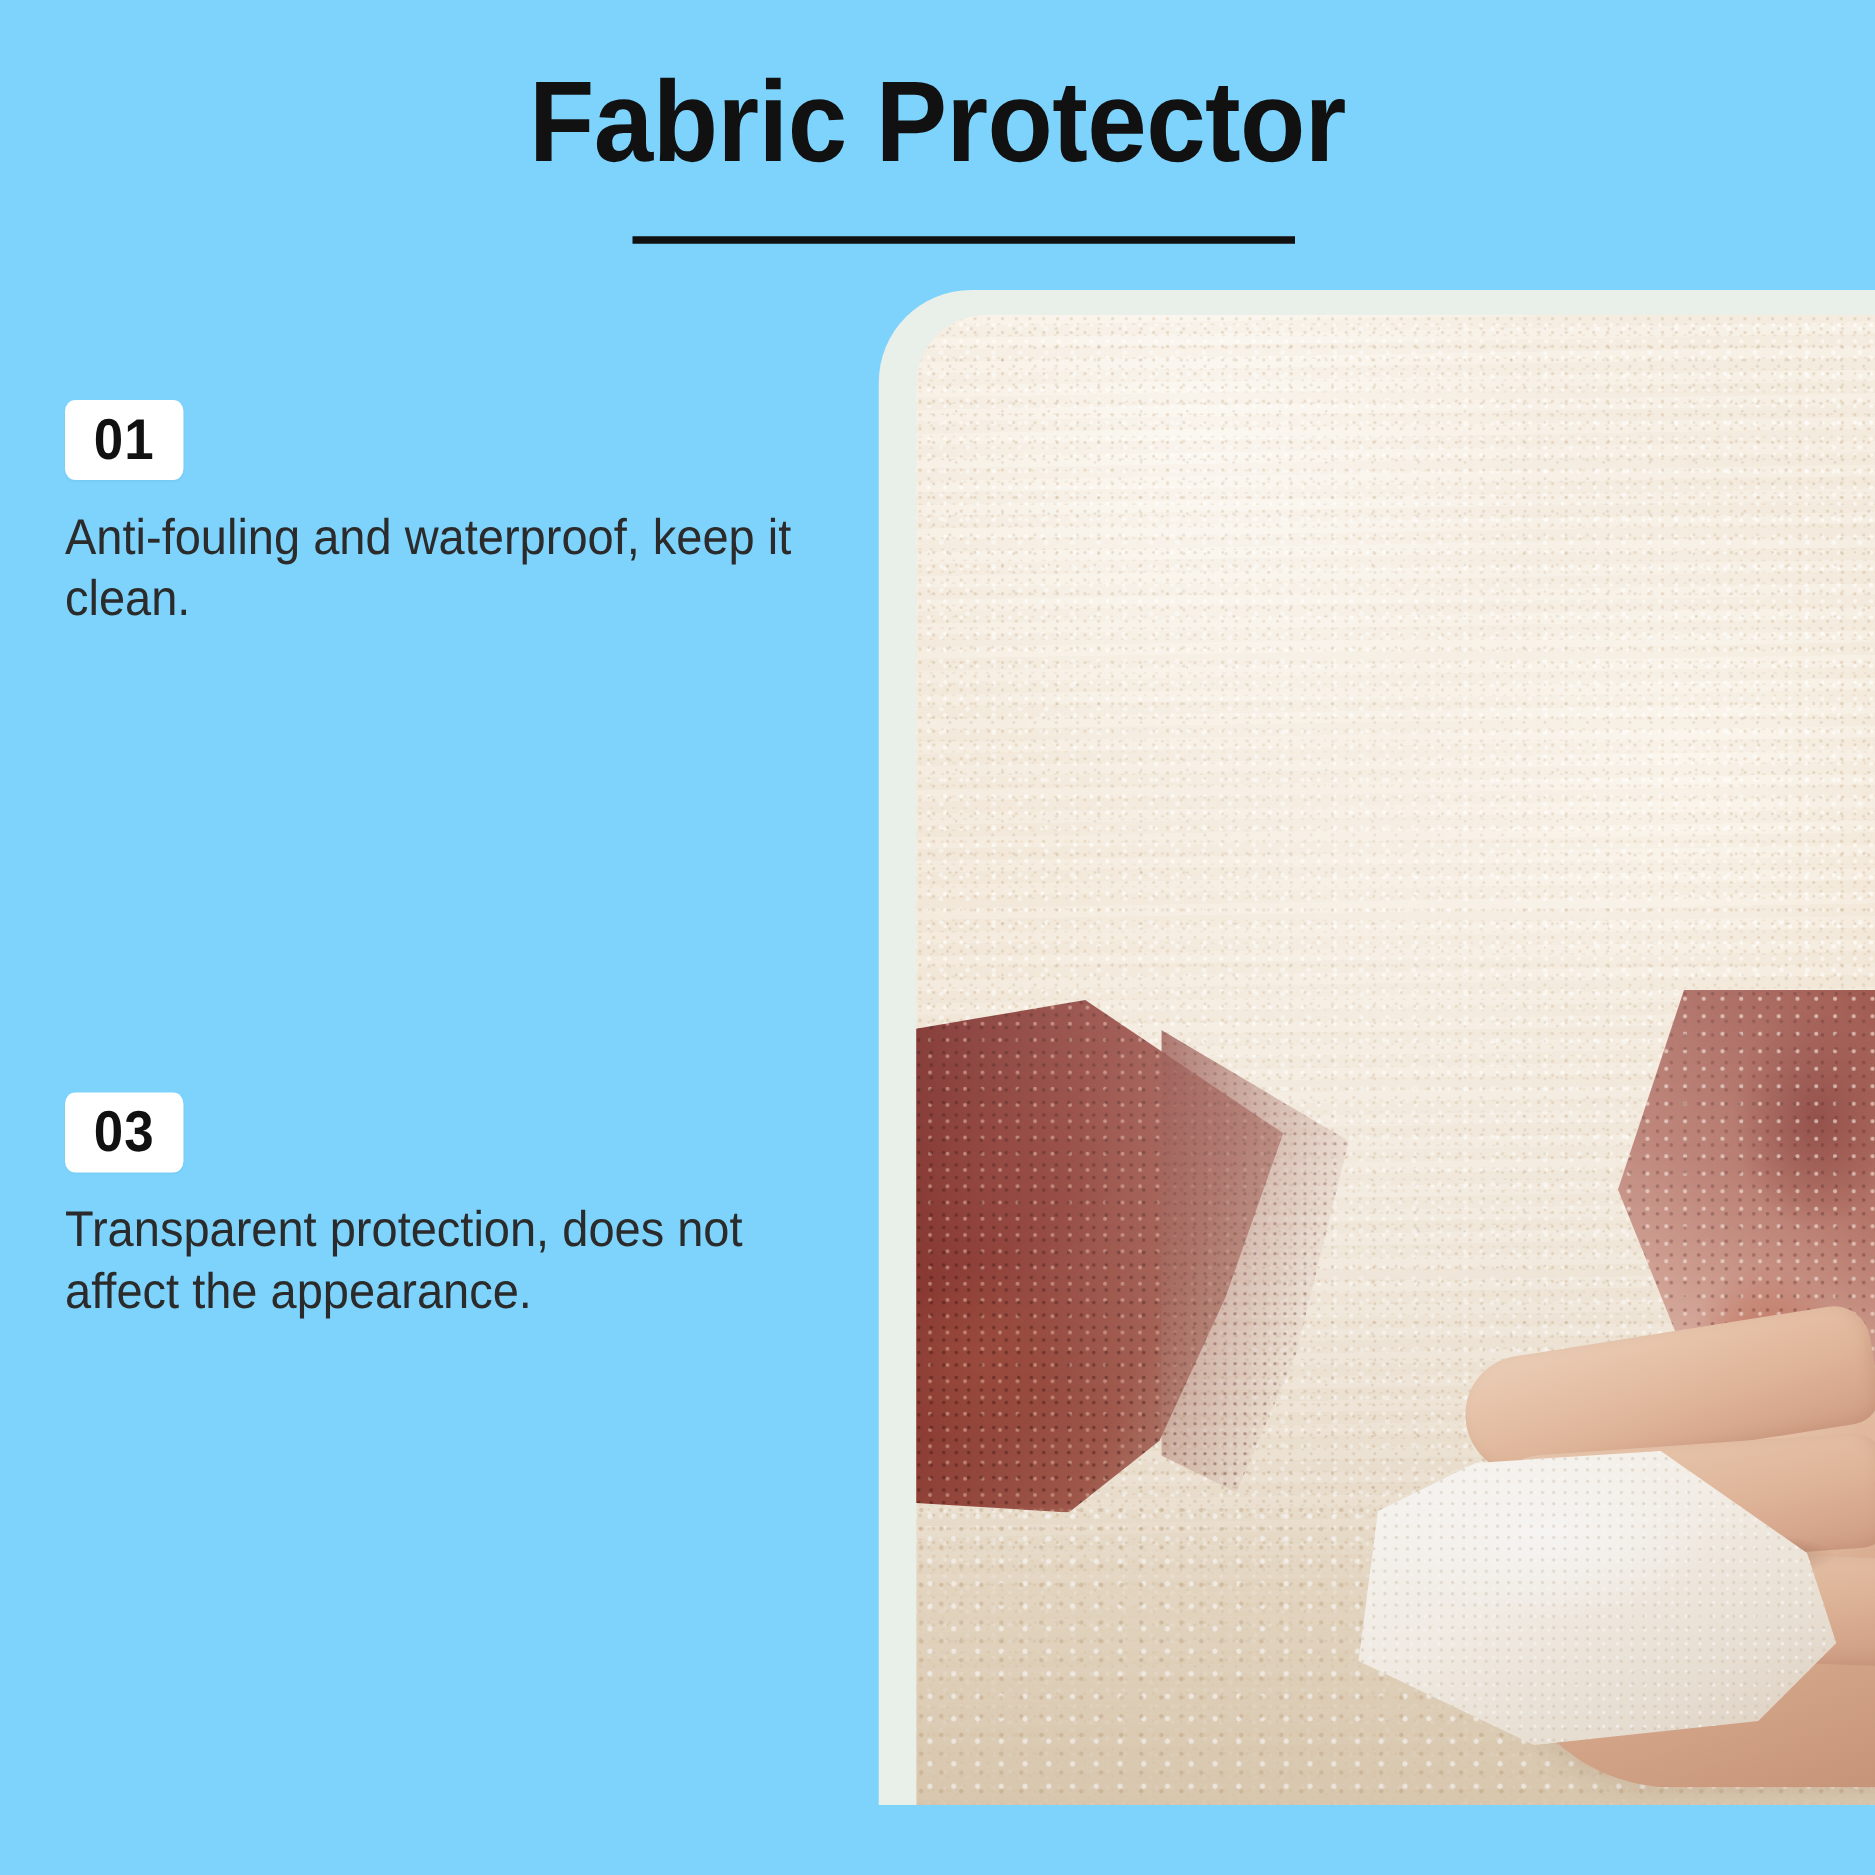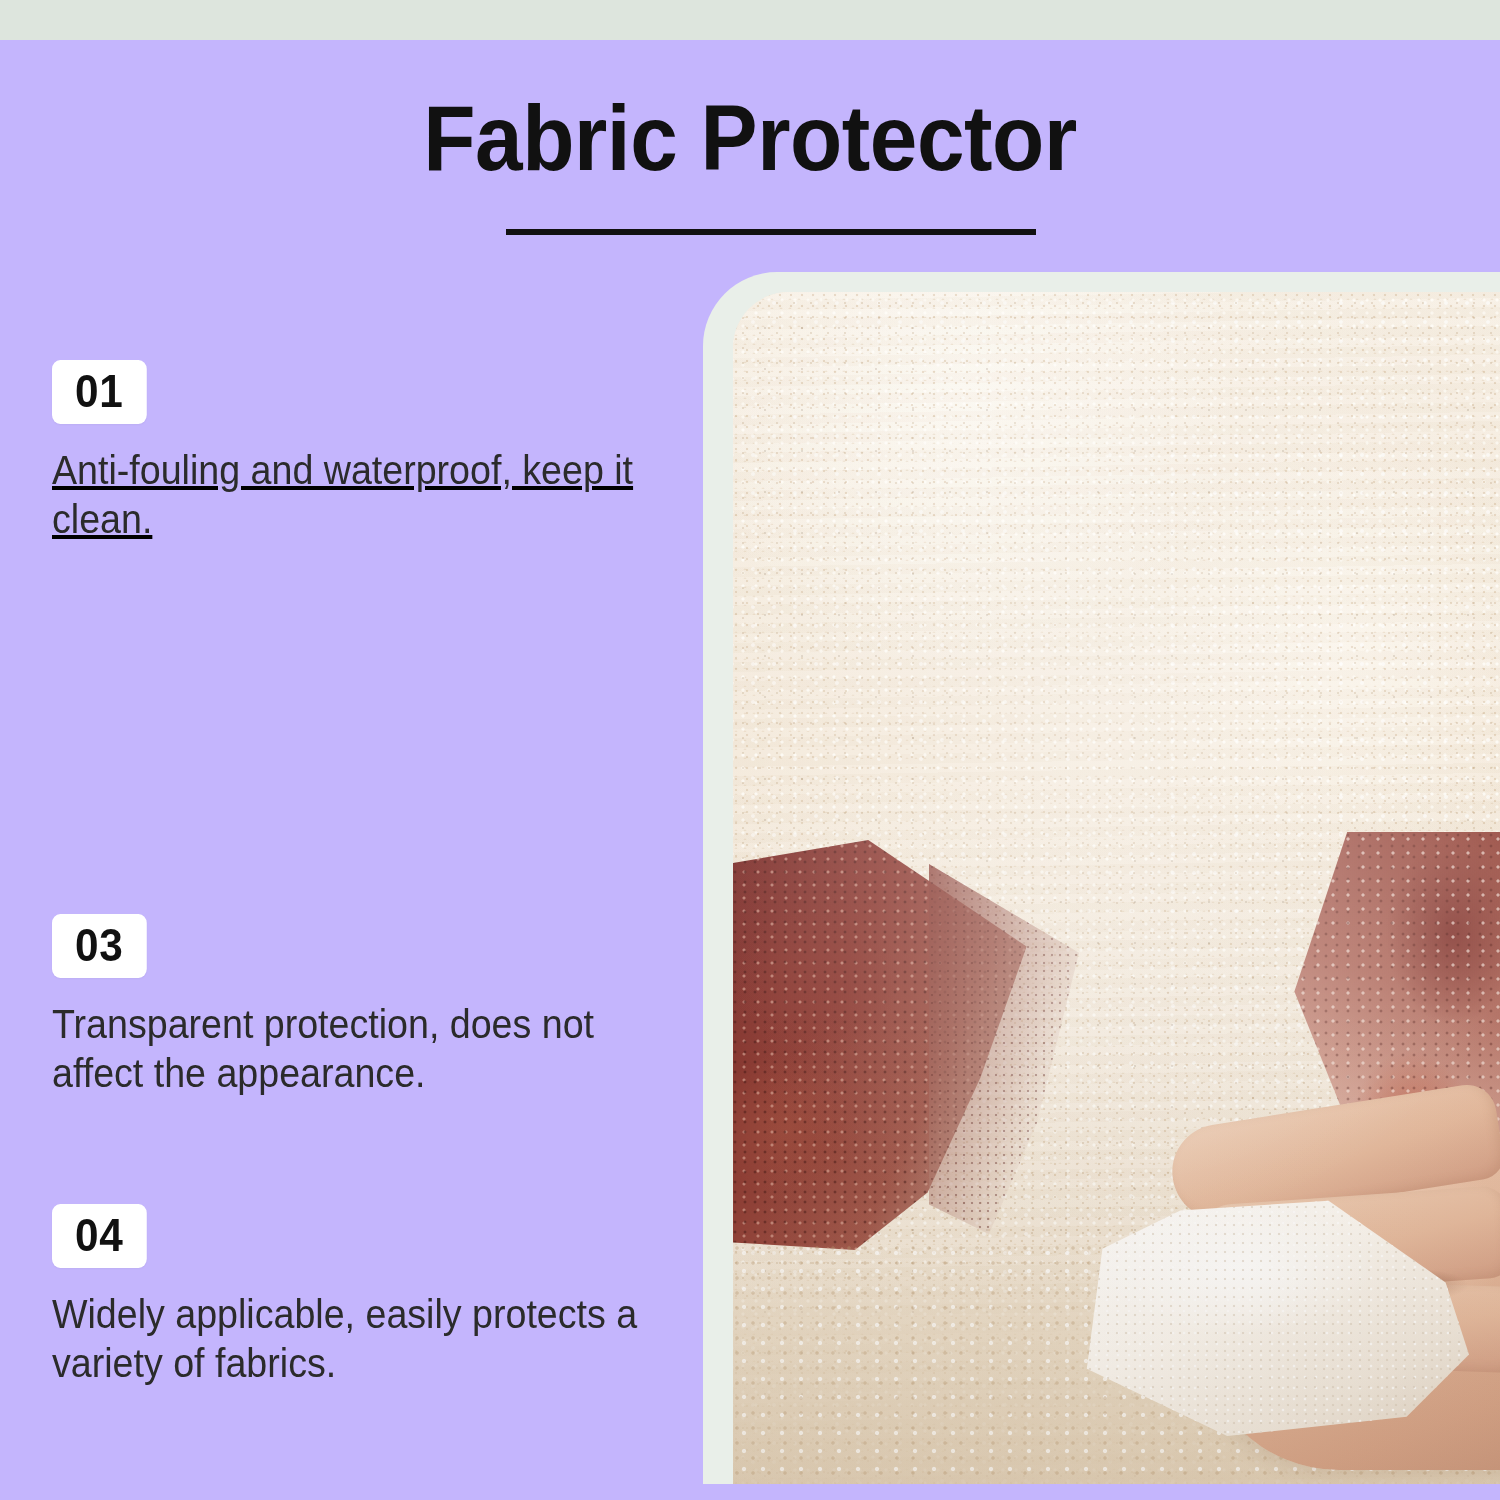--- a/index.html
+++ b/index.html
@@ -7,22 +7,21 @@
     width:1500px;height:1500px;
     background:#dde5dd;
     font-family:"Liberation Sans","DejaVu Sans",sans-serif;
     overflow:hidden;
     position:relative;
   }
 
   
   .page{
     position:absolute;inset:0;
-    background:#c4b5fd;
-    margin-top:40px;
+    background:#7dd3fc;
   }
 
   
   .header{
     position:absolute;left:0;top:0;width:1500px;height:230px;
   }
   .title{
     position:absolute;left:0;top:52px;width:1500px;
     text-align:center;
     font-family:"Liberation Sans","DejaVu Sans",sans-serif;
@@ -41,21 +40,21 @@
     background:#111111;
   }
 
   
   .features{
     position:absolute;left:0;top:300px;width:700px;height:1200px;
   }
   .feature{
     position:absolute;left:52px;width:640px;
   }
-  .feature.f1{top:20px;text-decoration:underline;}
+  .feature.f1{top:20px;}
   .feature.f2{top:302px;}
   .feature.f3{top:574px;}
   .feature.f4{top:864px;}
 
   .badge{
     display:inline-block;
     background:#ffffff;
     border-radius:9px;
     min-width:103px;
     box-sizing:border-box;
@@ -290,24 +289,20 @@
       <div class="badge">01</div>
       <div class="feature-text">Anti-fouling and waterproof, keep it clean.</div>
     </div>
 
 
     <div class="feature f3">
       <div class="badge">03</div>
       <div class="feature-text">Transparent protection, does not affect the appearance.</div>
     </div>
 
-    <div class="feature f4">
-      <div class="badge">04</div>
-      <div class="feature-text">Widely applicable, easily protects a variety of fabrics.</div>
-    </div>
 
   </div>
 
   <div class="photo-wrap">
     <div class="photo-card"></div>
 
     <div class="photo">
 
       <div class="carpet">
         <div class="speck a"></div>

